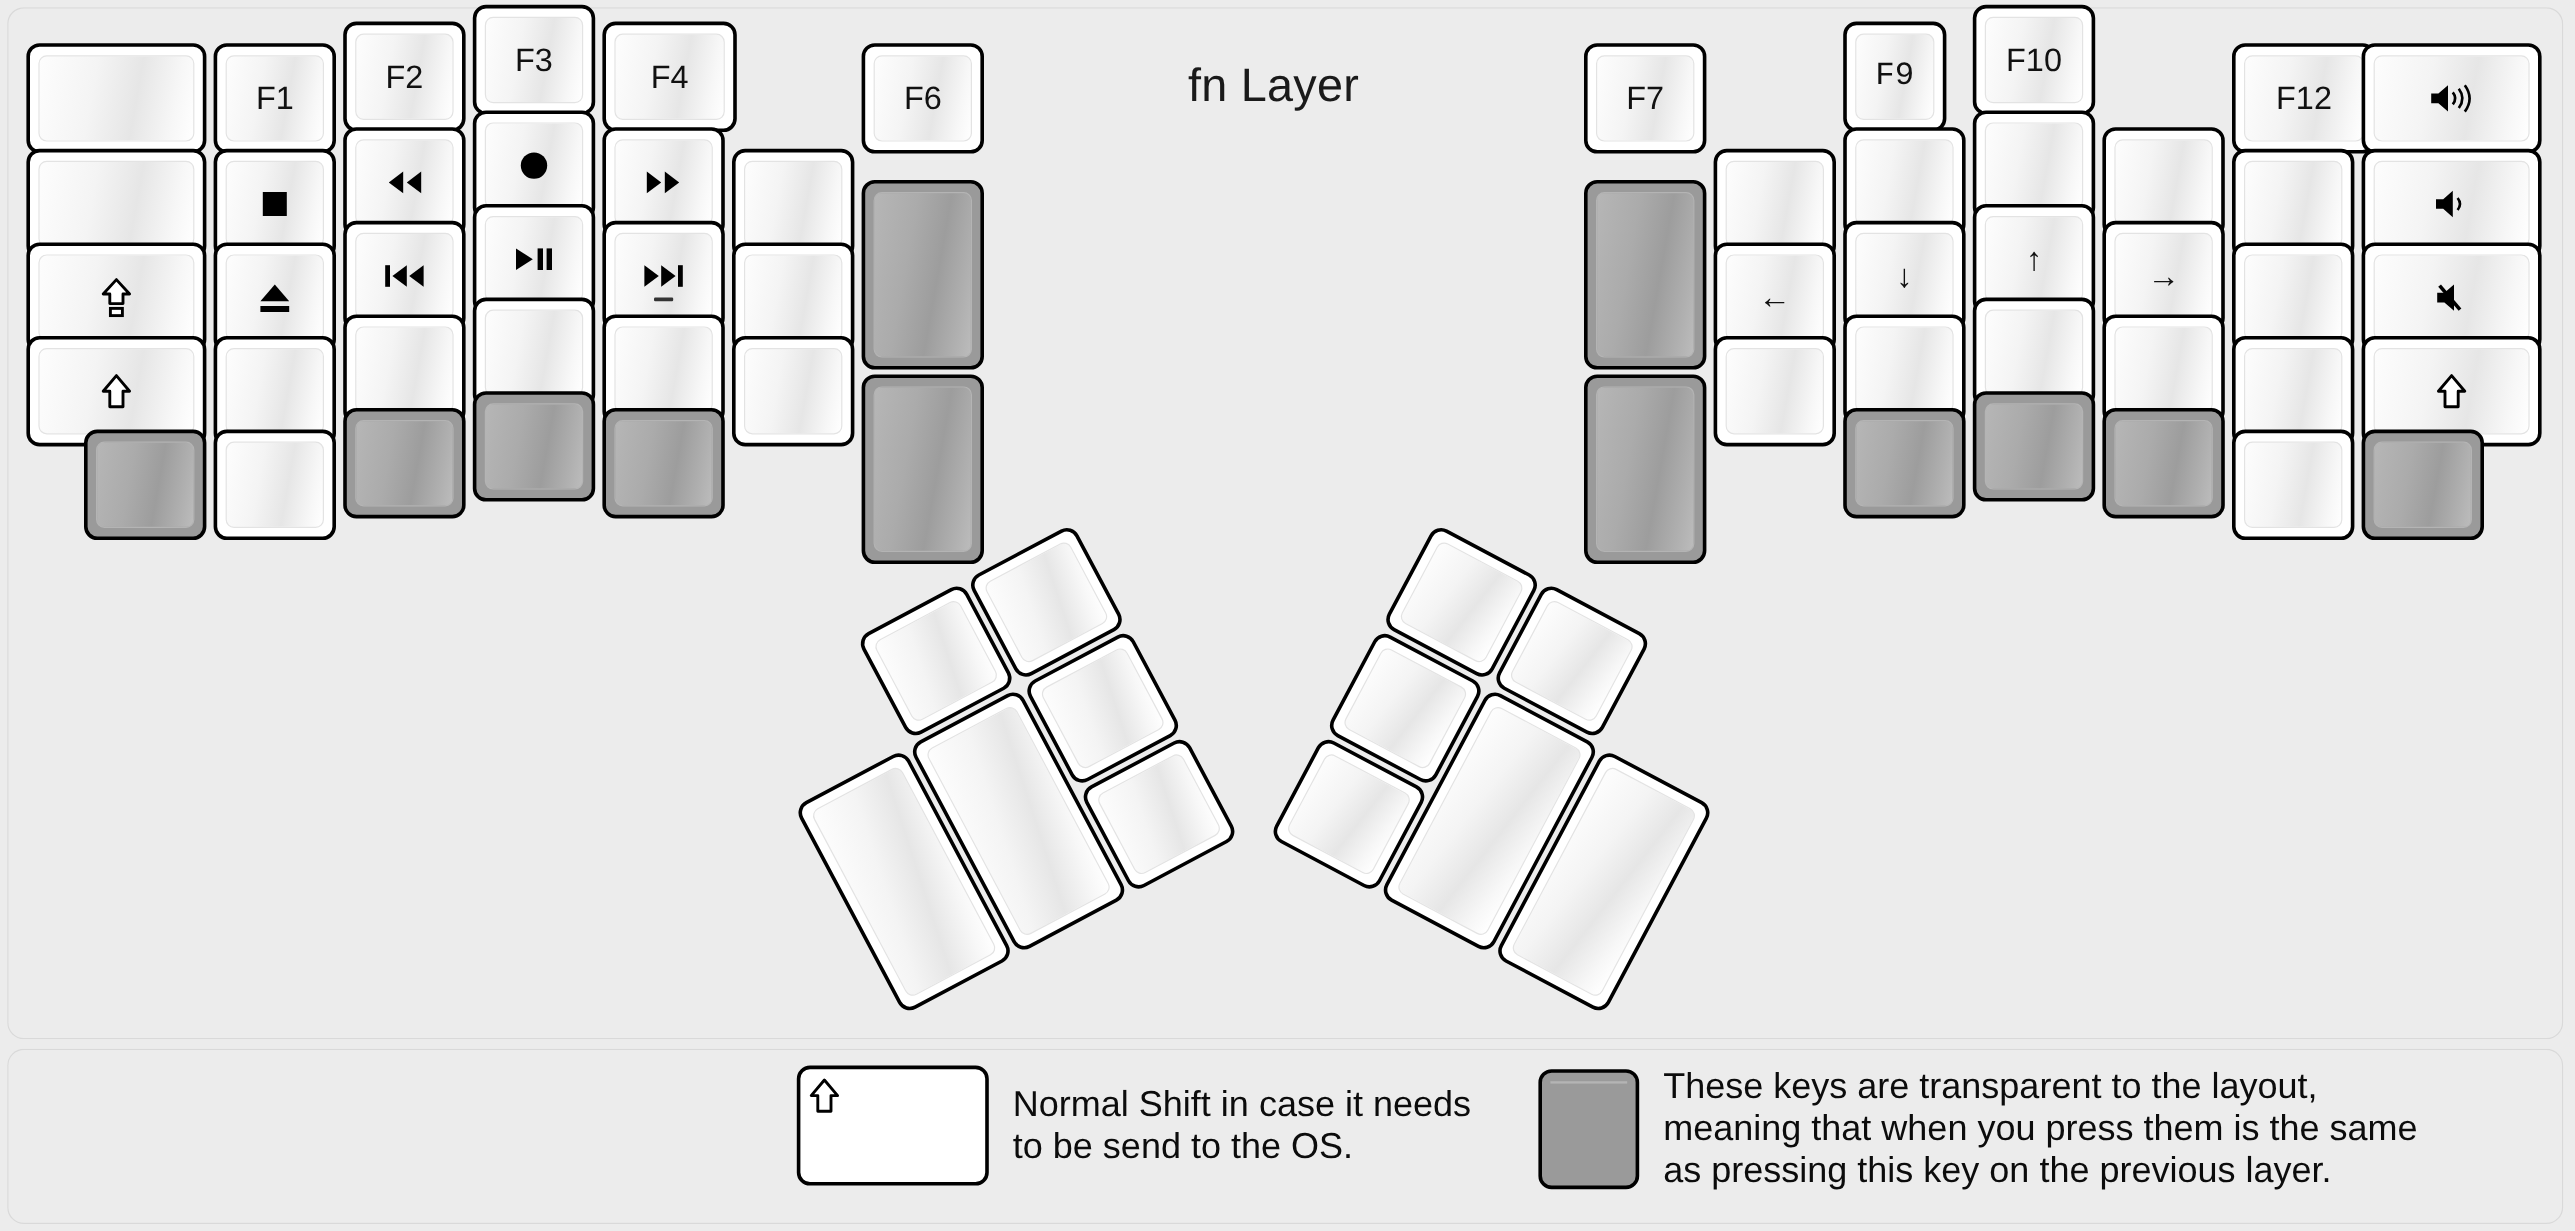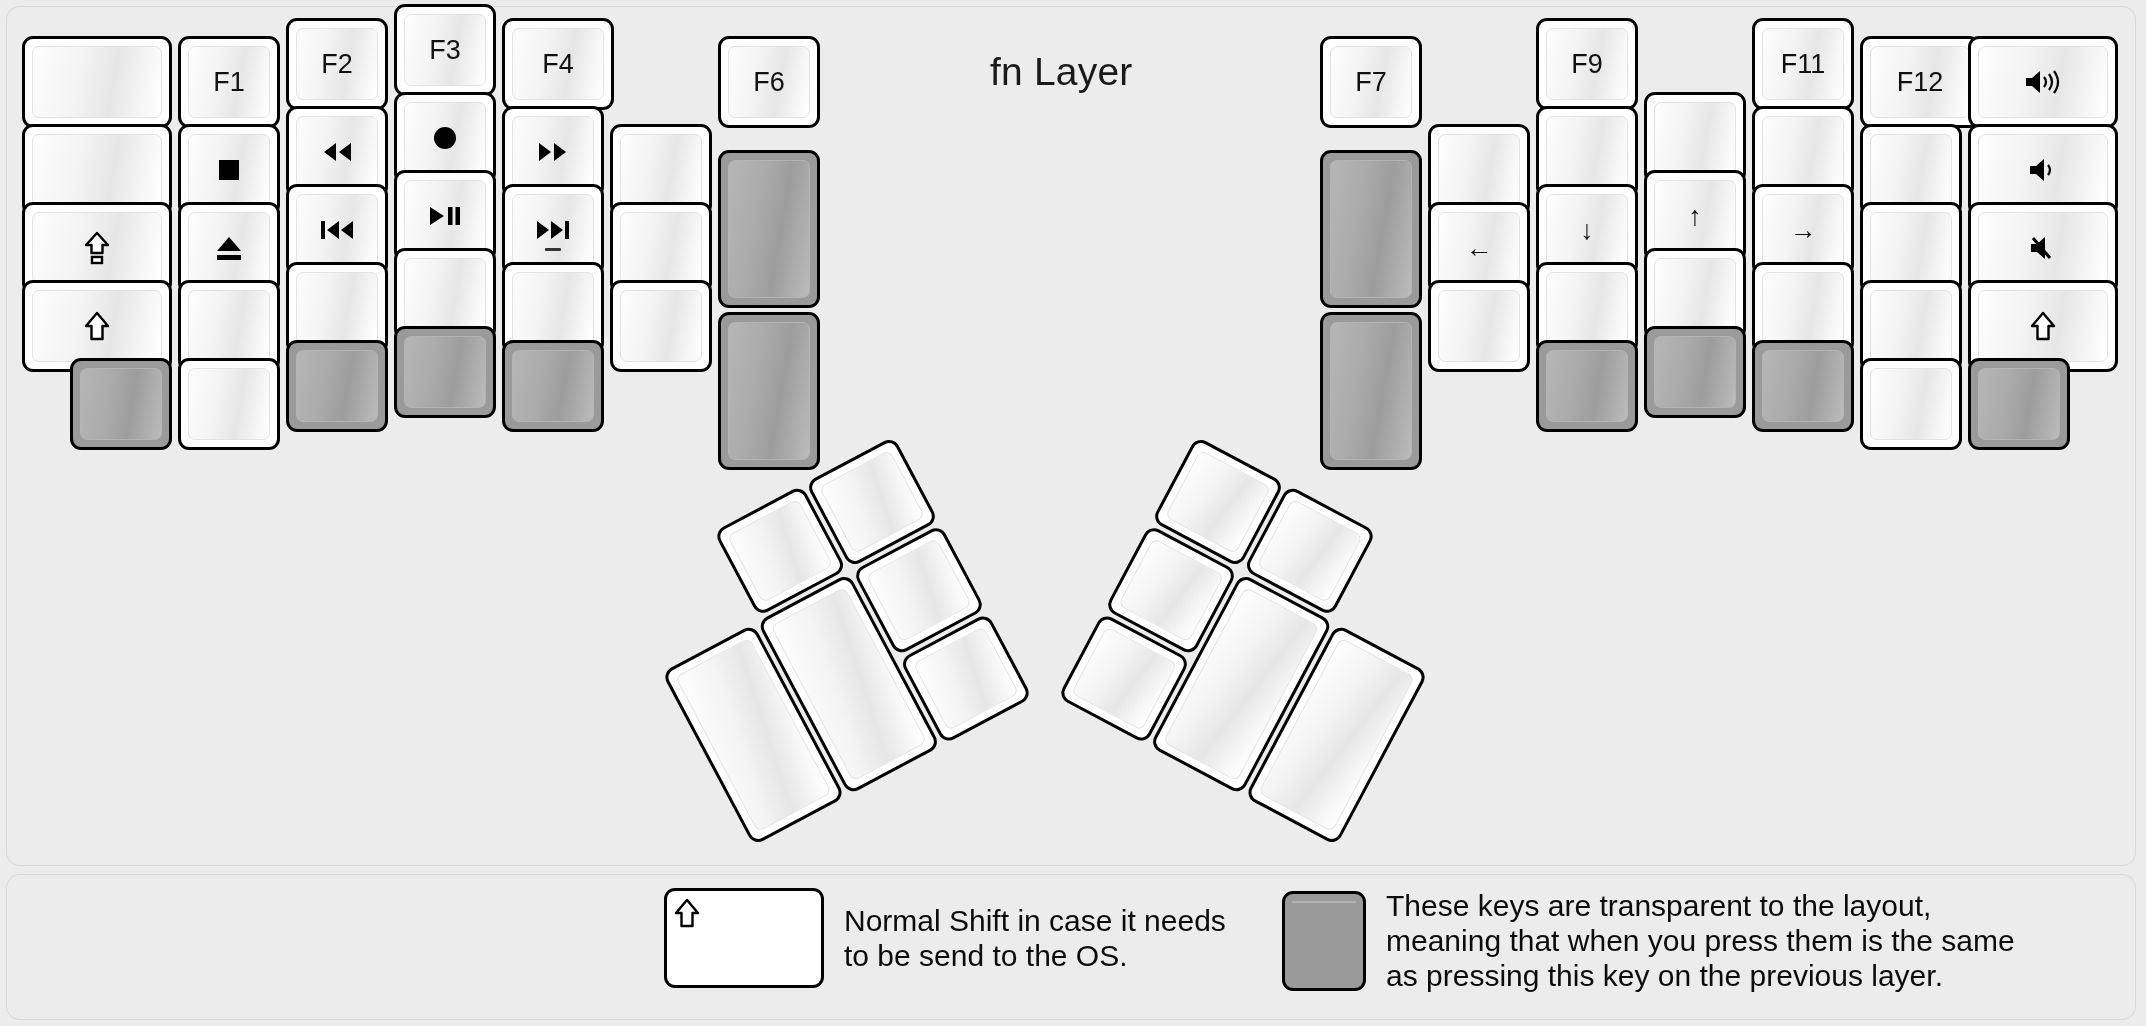--- a/index.html
+++ b/index.html
@@ -282,52 +282,52 @@
   <div class="key" style="left:1428px;top:124px;width:102px;height:92px;">
     <div class="cap"></div>
     </div>
   <div class="key" style="left:1428px;top:202px;width:102px;height:92px;">
     <div class="cap glyph">←</div>
     </div>
   <div class="key" style="left:1428px;top:280px;width:102px;height:92px;">
     <div class="cap"></div>
     </div>
 
-  <div class="key" style="left:1536px;top:18px;width:102px;height:92px;">
+  <div class="key" style="left:1536px;top:18px;width:86px;height:92px;font-family:Liberation Mono, monospace;">
     <div class="cap fl">F9</div>
     </div>
   <div class="key" style="left:1536px;top:106px;width:102px;height:92px;">
     <div class="cap"></div>
     </div>
   <div class="key" style="left:1536px;top:184px;width:102px;height:92px;">
     <div class="cap glyph">↓</div>
     </div>
   <div class="key" style="left:1536px;top:262px;width:102px;height:92px;">
     <div class="cap"></div>
     </div>
   <div class="key trans" style="left:1536px;top:340px;width:102px;height:92px;">
     <div class="cap"></div>
     </div>
 
+  <div class="key" style="left:1644px;top:4px;width:102px;height:92px;">
+    <div class="cap fl">F10</div>
+    </div>
   <div class="key" style="left:1644px;top:92px;width:102px;height:92px;">
     <div class="cap"></div>
     </div>
   <div class="key" style="left:1644px;top:170px;width:102px;height:92px;">
     <div class="cap glyph">↑</div>
     </div>
   <div class="key" style="left:1644px;top:248px;width:102px;height:92px;">
     <div class="cap"></div>
     </div>
   <div class="key trans" style="left:1644px;top:326px;width:102px;height:92px;">
     <div class="cap"></div>
     </div>
 
-  <div class="key" style="left:1752px;top:18px;width:102px;height:92px;">
-    <div class="cap fl">F11</div>
-    </div>
   <div class="key" style="left:1752px;top:106px;width:102px;height:92px;">
     <div class="cap"></div>
     </div>
   <div class="key" style="left:1752px;top:184px;width:102px;height:92px;">
     <div class="cap glyph">→</div>
     </div>
   <div class="key" style="left:1752px;top:262px;width:102px;height:92px;">
     <div class="cap"></div>
     </div>
   <div class="key trans" style="left:1752px;top:340px;width:102px;height:92px;">

